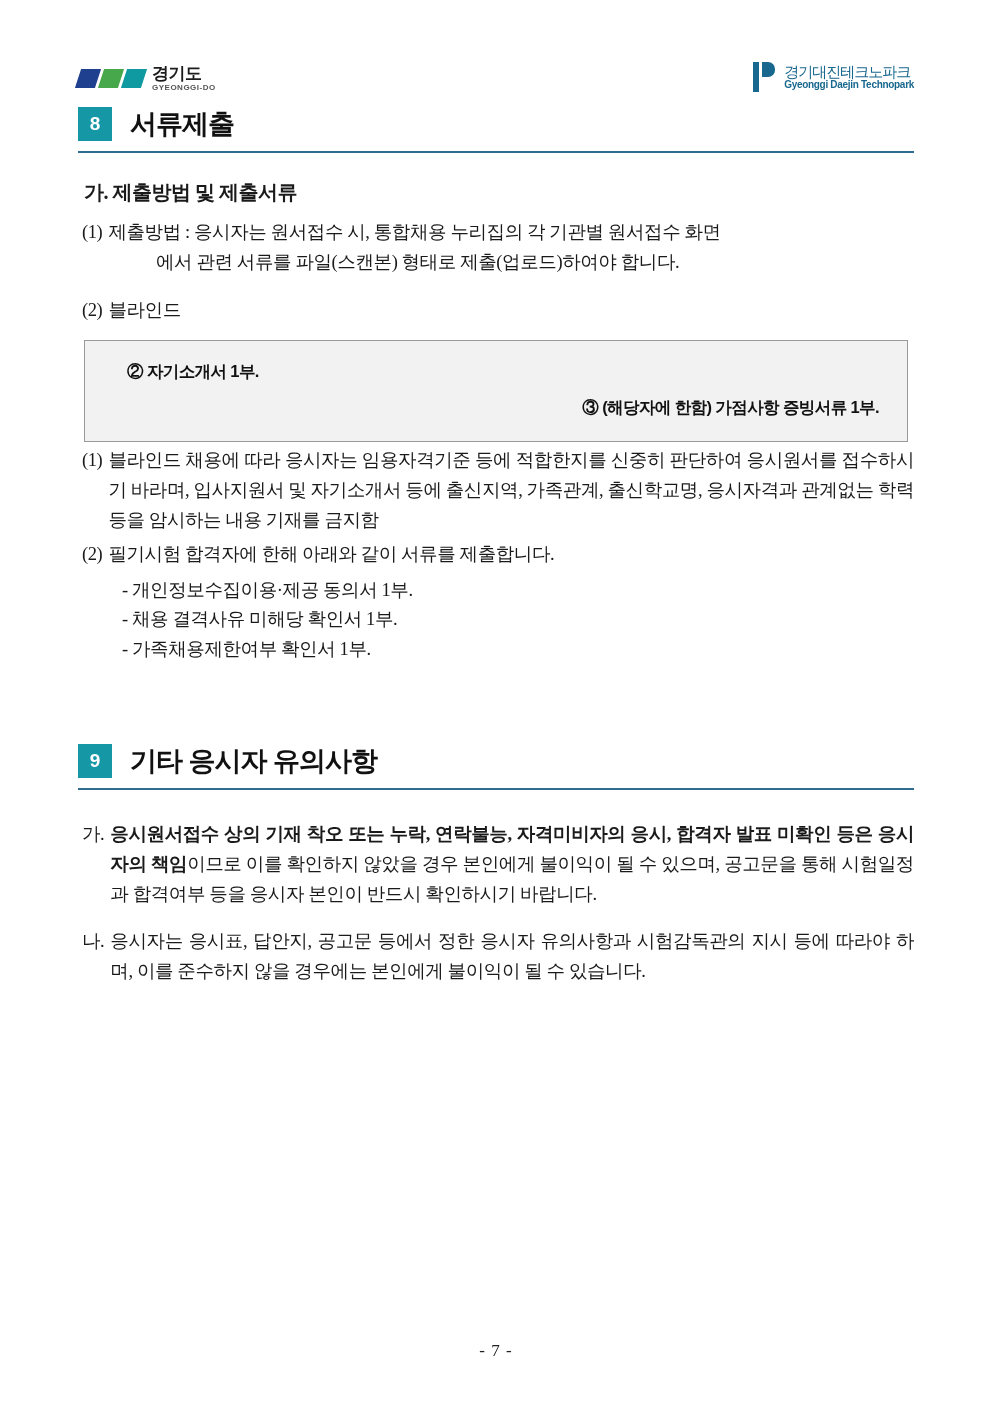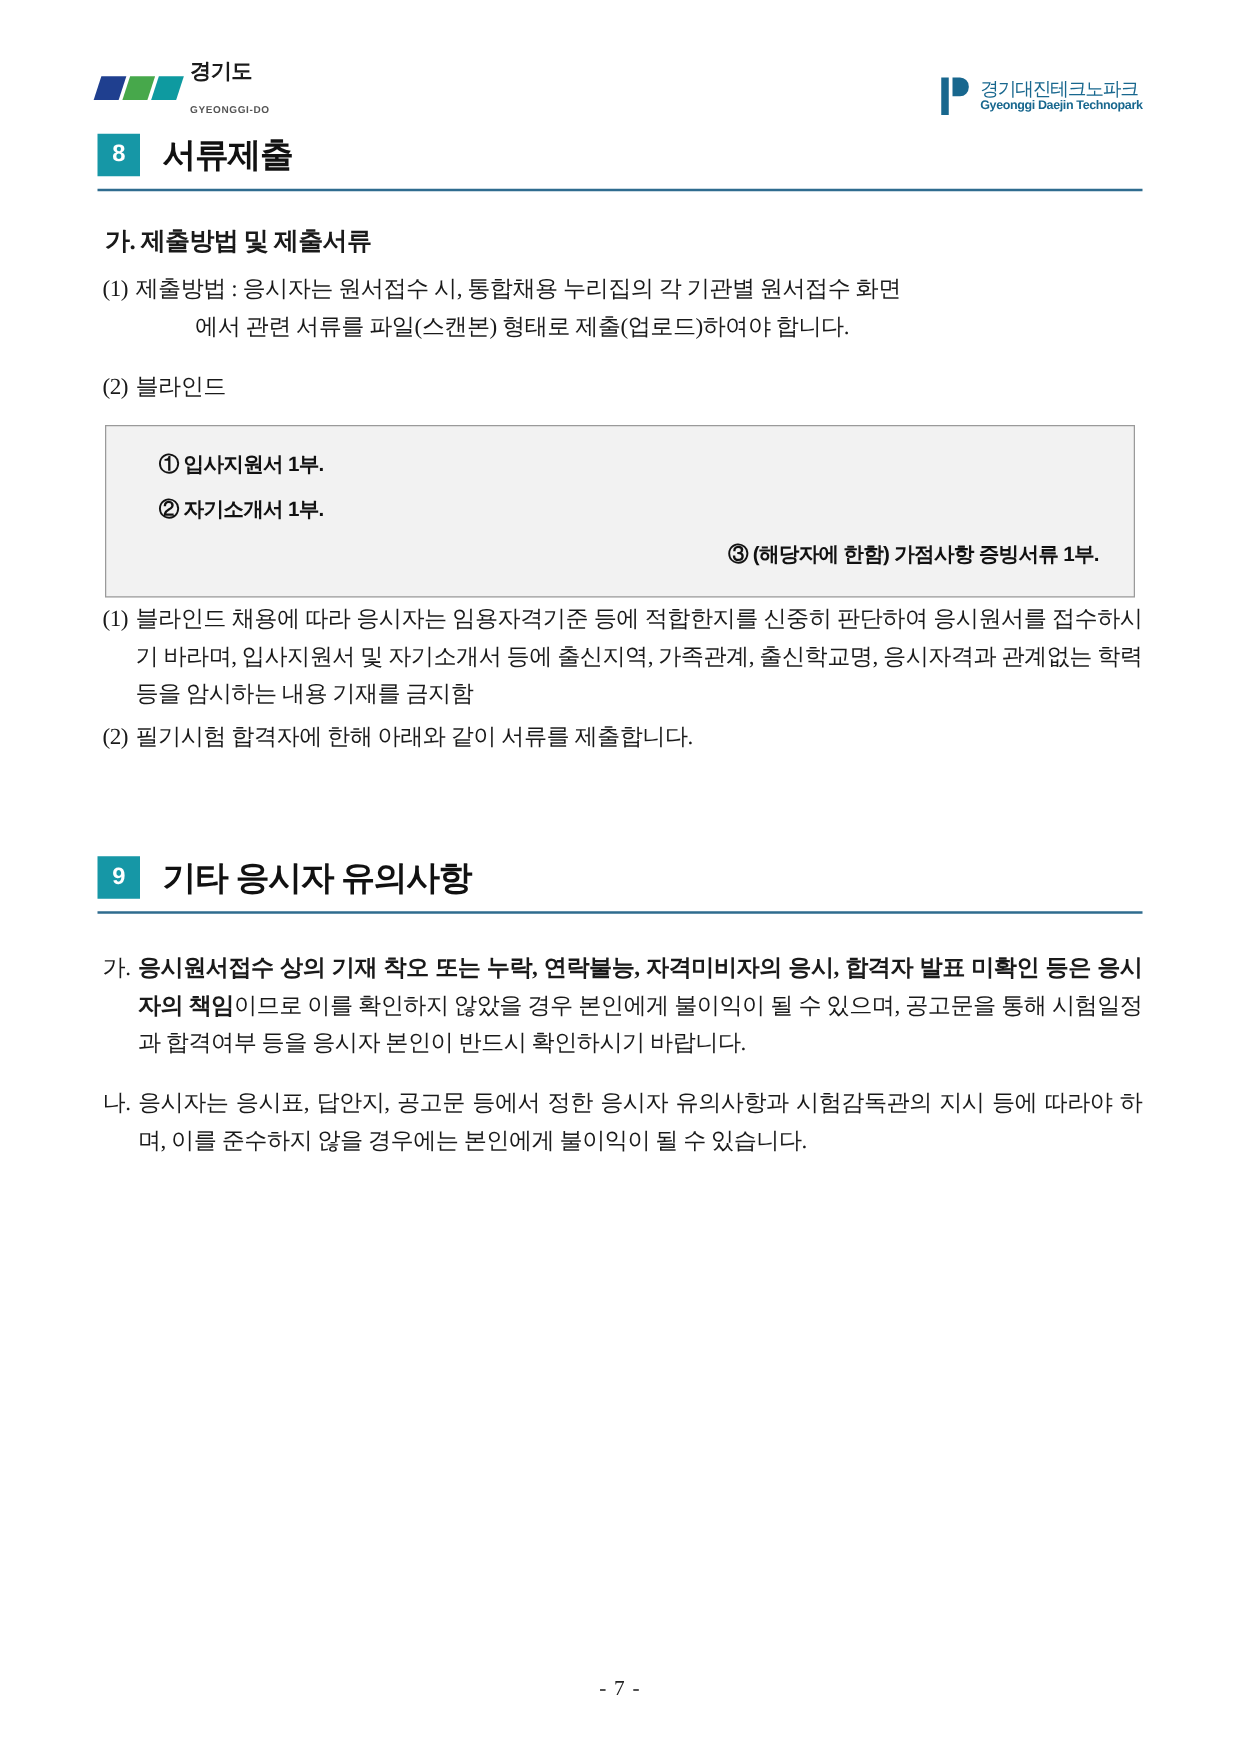--- a/index.html
+++ b/index.html
@@ -62,21 +62,21 @@
     font-weight: bold;
     color: #1b1b1b;
     letter-spacing: -0.5px;
   }
   .gg-text .en {
     font-family: "Liberation Sans", sans-serif;
     font-size: 8px;
     font-weight: bold;
     color: #555;
     letter-spacing: 0.5px;
-    margin-top: 19px;
+    margin-top: 2px;
   }
 
   .logo-right {
     display: flex;
     align-items: center;
     gap: 7px;
   }
   .tp-mark {
     position: relative;
     width: 26px;
@@ -267,36 +267,40 @@
   <div class="indent-block">에서 관련 서류를 파일(스캔본) 형태로 제출(업로드)하여야 합니다.</div>
 
   <div class="spacer-sm"></div>
 
   <div class="hang">
     <span class="marker">(2)</span>
     <span class="body">블라인드</span>
   </div>
 
   <div class="doc-box">
-    <div class="item">① 입사지원서 1부.</div>
     <div class="item">② 자기소개서 1부.</div>
     <div class="item">③ (해당자에 한함) 가점사항 증빙서류 1부.</div>
   </div>
 
 
   <div class="hang">
     <span class="marker">(1)</span>
     <span class="body">블라인드 채용에 따라 응시자는 임용자격기준 등에 적합한지를 신중히 판단하여 응시원서를 접수하시기 바라며, 입사지원서 및 자기소개서 등에 출신지역, 가족관계, 출신학교명, 응시자격과 관계없는 학력 등을 암시하는 내용 기재를 금지함</span>
   </div>
 
   <div class="hang">
     <span class="marker">(2)</span>
     <span class="body">필기시험 합격자에 한해 아래와 같이 서류를 제출합니다.</span>
   </div>
 
+  <div class="dash-list">
+    <div>- 개인정보수집이용·제공 동의서 1부.</div>
+    <div>- 채용 결격사유 미해당 확인서 1부.</div>
+    <div>- 가족채용제한여부 확인서 1부.</div>
+  </div>
 
   <div class="spacer-lg"></div>
 
   <div class="section-head">
     <div class="section-num">9</div>
     <div class="section-title">기타 응시자 유의사항</div>
   </div>
   <hr class="section-rule">
 
   <div class="spacer-md"></div>

